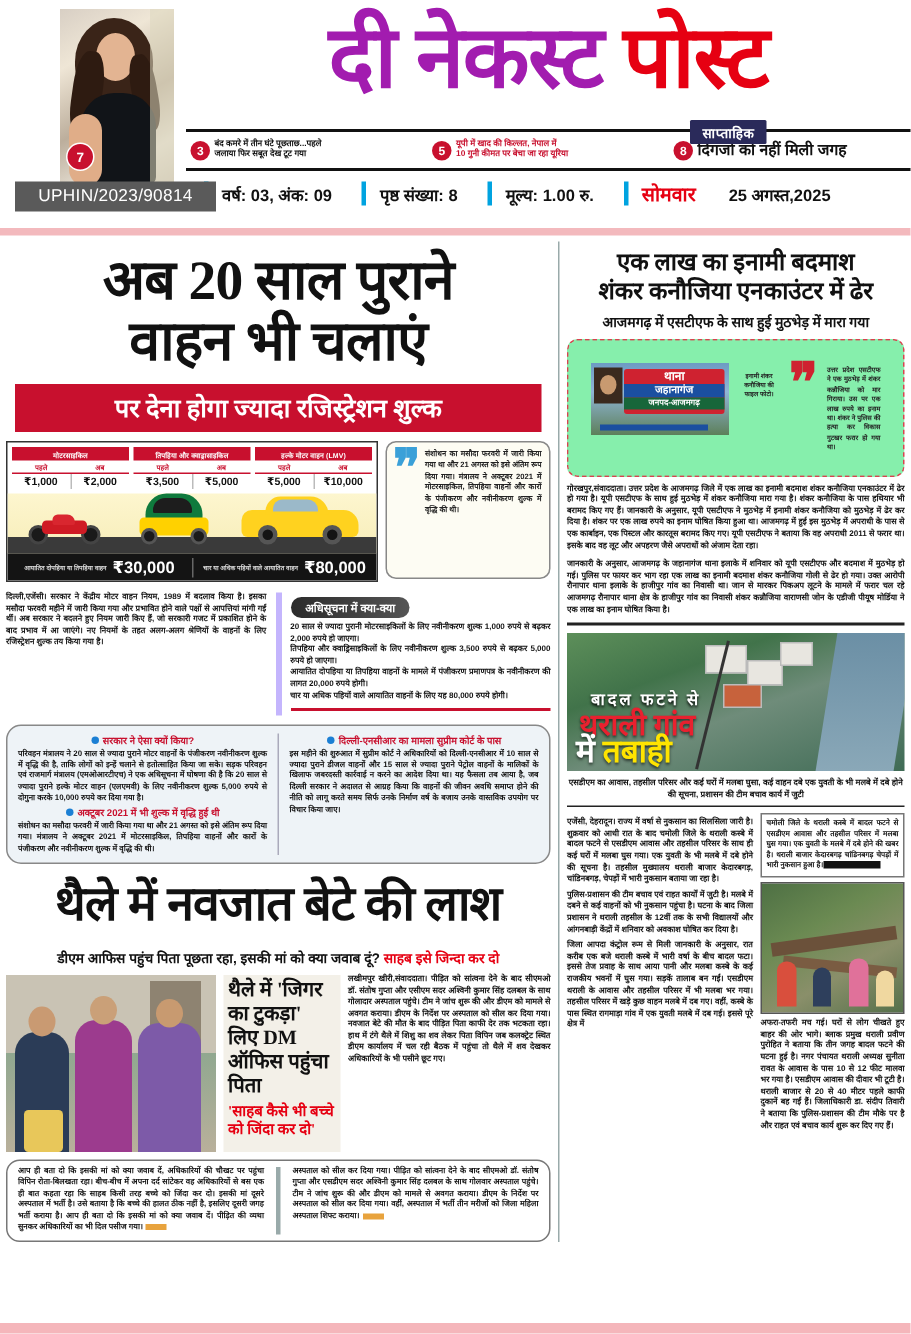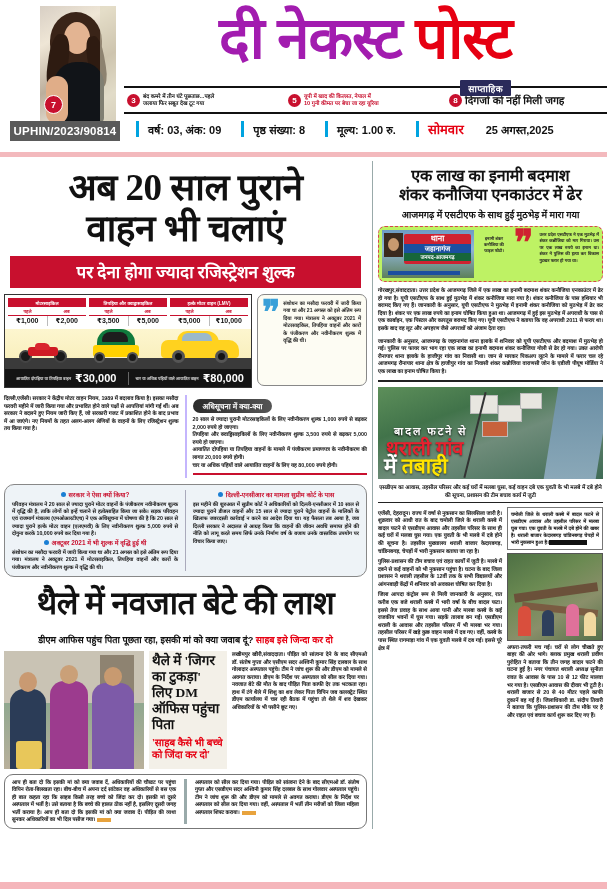--- a/index.html
+++ b/index.html
@@ -23,22 +23,22 @@
   .mast-photo .hair3{position:absolute;left:48px;top:30px;width:17px;height:52px;border-radius:40%;background:#2e1b11;transform:rotate(-10deg);}
   .mast-photo .torso{position:absolute;left:14px;top:56px;width:50px;height:62px;border-radius:22px 22px 6px 6px;background:#111418;}
   .mast-photo .shoulder{position:absolute;left:6px;top:70px;width:22px;height:48px;border-radius:14px;background:#e0ad88;}
   .mast-photo .stripe{position:absolute;right:0;top:0;width:16px;height:118px;background:rgba(220,215,190,.55);}
   .page-num-badge{
     position:absolute;left:44px;top:95px;width:17px;height:17px;border-radius:50%;
     background:#c8102e;color:#fff;font-size:9px;font-weight:bold;display:flex;align-items:center;justify-content:center;
     border:1.5px solid #fff;z-index:4;
   }
   .regn{
-    position:absolute;left:10px;top:121px;width:110px;height:20px;background:#5a5a5a;color:#fff;
-    display:flex;align-items:center;justify-content:center;font-size:11.5px;font-weight:bold;letter-spacing:.2px;z-index:5;text-align:right;
+    position:absolute;left:10px;top:121px;width:134px;height:20px;background:#5a5a5a;color:#fff;
+    display:flex;align-items:center;justify-content:center;font-size:11.5px;font-weight:normal;letter-spacing:.2px;z-index:5;text-align:right;
   }
   .mast-right{flex:1;position:relative;padding-left:8px;}
   .logo{
     text-align:center;font-family:"Liberation Serif","DejaVu Serif",serif;
     font-weight:bold;font-size:58px;line-height:62px;letter-spacing:-1px;margin-top:8px;white-space:nowrap;
   }
   .logo .k{color:#a21caf;}
   .logo .r{color:#e60012;}
   .weekly{
     position:absolute;right:96px;top:80px;background:#2a2a5a;color:#fff;font-size:9px;font-weight:bold;
@@ -121,21 +121,21 @@
     width:110px;flex:0 0 110px;border:1px solid #888;border-radius:7px;background:#fdfcf3;
     padding:5px 5px 5px 4px;box-sizing:border-box;display:flex;gap:3px;height:92px;
   }
   .quoteglyph{color:#3aa0d8;font-size:34px;line-height:26px;font-weight:bold;font-family:"Liberation Serif",serif;flex:0 0 auto;}
   .notetxt{font-size:5.1px;line-height:7.4px;font-weight:bold;color:#222;text-align:justify;}
 
   
   .tcols{display:flex;gap:6px;margin-top:7px;}
   .tcol{flex:1;}
   .bodytxt{font-size:5.35px;line-height:7.6px;text-align:justify;color:#141414;font-weight:bold;}
-  .divline{border-left:2px solid #c4b5fd;}
+  .divline{border-left:4px solid #c4b5fd;}
   .pillhead{
     background:linear-gradient(90deg,#2b2b2b,#555);color:#fff;font-size:7.5px;font-weight:bold;
     border-radius:10px;padding:2px 10px;display:inline-block;margin-bottom:3px;
   }
   .redrule{height:1.5px;background:#c8102e;margin:4px 0 3px 0;}
 
   
   .qabox{
     border:1px solid #888;border-radius:10px;background:#eef3f7;margin-top:6px;
     padding:5px 7px;display:flex;gap:7px;box-sizing:border-box;
@@ -186,21 +186,21 @@
   .fdiv{border-left:3px solid #9aa;}
   .endmark{display:inline-block;width:14px;height:4px;background:#e8a33d;vertical-align:middle;margin-left:2px;}
 
   
   .rhl{
     font-family:"Liberation Serif",serif;font-weight:bold;font-size:16px;line-height:19px;
     text-align:center;color:#111;margin:5px 0 0 0;
   }
   .rsub{text-align:center;font-size:9.4px;font-weight:bold;margin:4px 0 5px 0;color:#111;font-family:"Liberation Serif",serif;}
   .rdash{
-    border:1.5px dashed #d8434f;border-radius:7px;padding:3px;display:flex;gap:6px;align-items:stretch;background:#bef264;
+    border:1.5px dashed #d8434f;border-radius:7px;padding:15px;display:flex;gap:6px;align-items:stretch;background:#86efac;
   }
   .thana{
     width:92px;flex:0 0 92px;height:48px;position:relative;overflow:hidden;
     background:linear-gradient(#6d9bc3 0%,#8fb6d6 40%,#5d7f5a 100%);
   }
   .thana .board{position:absolute;left:22px;top:4px;right:3px;height:30px;background:#cf2230;border-radius:2px;}
   .thana .board b{display:block;color:#fff;font-size:8px;font-weight:bold;text-align:center;line-height:10px;}
   .thana .board .b2{background:#1b4fa0;color:#fff;font-size:7px;line-height:9px;}
   .thana .board .b3{background:#17663a;color:#fff;font-size:5.5px;line-height:8px;}
   .thana .mug{position:absolute;left:2px;top:3px;width:19px;height:24px;background:#3a2a1e;}

